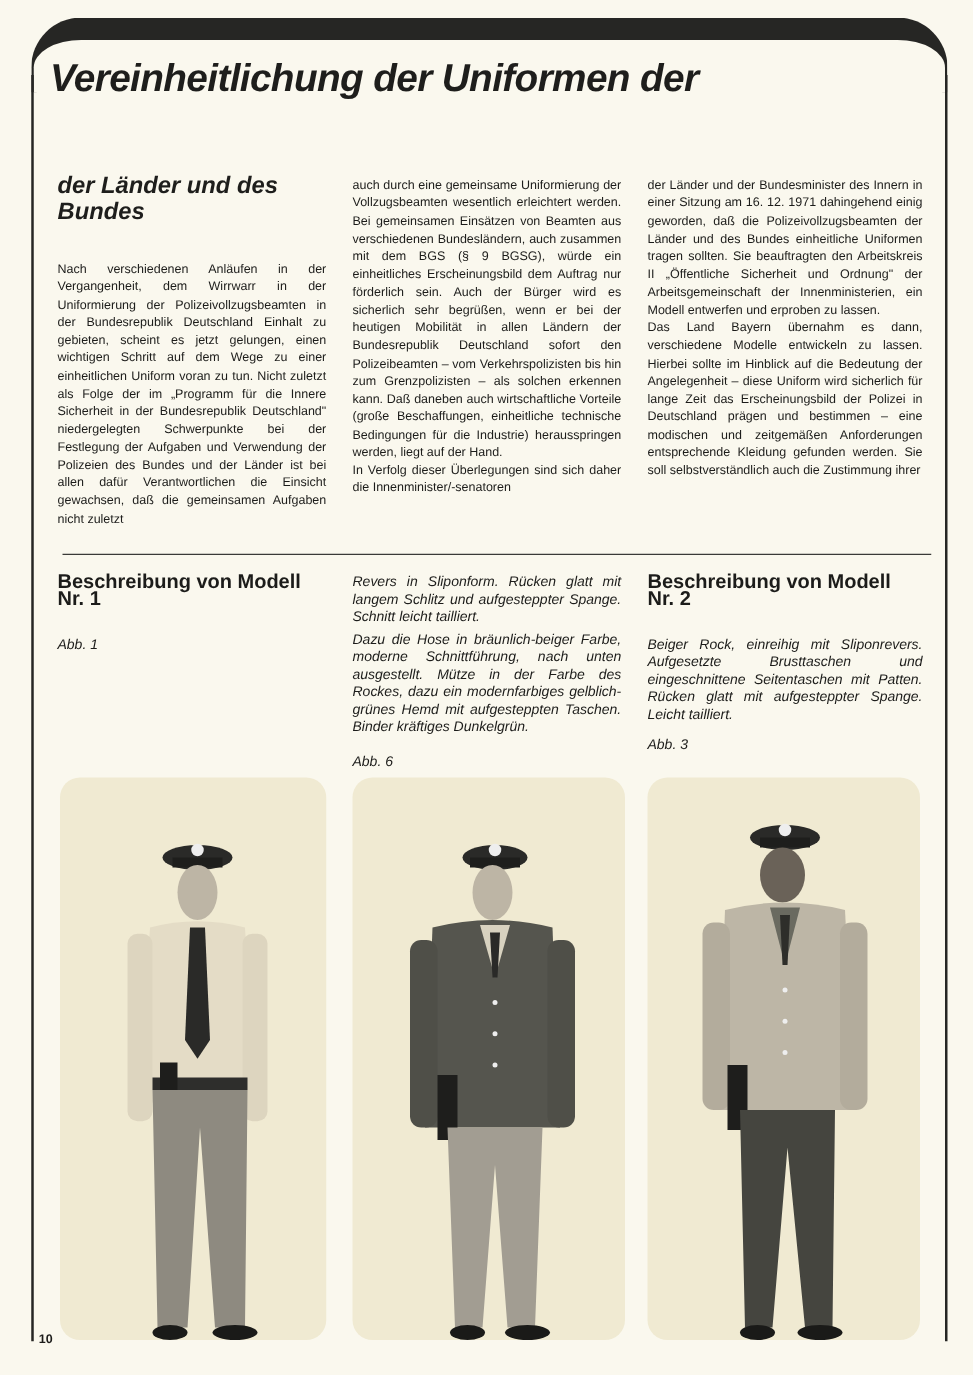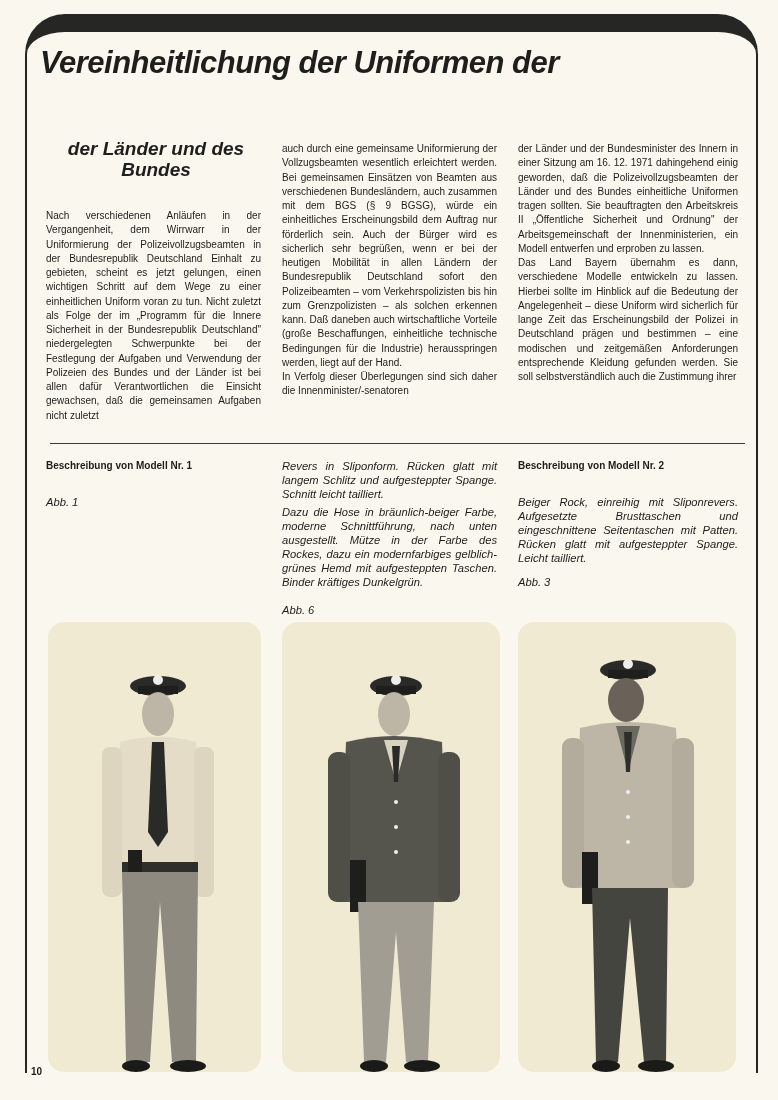--- a/index.html
+++ b/index.html
@@ -30,35 +30,34 @@
   }
   .title {
     position: absolute; left: 40px; top: 46px; margin: 0;
     font-size: 31px; line-height: 34px; font-weight: 900; font-style: italic;
     letter-spacing: -0.5px; color: #1e1e1c;
   }
   .subtitle {
     position: absolute; left: 46px; top: 138px; margin: 0; width: 220px;
     font-size: 19px; line-height: 21px; font-weight: 900; font-style: italic;
     color: #1e1e1c;
-    text-align: center;
   }
   .col {
     position: absolute; font-size: 10px; line-height: 14.25px; text-align: justify;
     hyphens: manual;
   }
   .col p { margin: 0; }
   .c1 { left: 46px; width: 215px; top: 209px; }
   .c2 { left: 282px; width: 215px; top: 142px; }
   .c3 { left: 518px; width: 220px; top: 142px; }
   .divider {
     position: absolute; left: 50px; top: 443px; width: 695px; height: 1px; background: #3a3a38;
   }
   .desc { position: absolute; font-size: 11.2px; line-height: 14px; }
-  .desc h3 { margin: 0 0 22px 0; font-size: 10px; font-weight: bold; font-style: normal; }
+  .desc h3 { margin: 0 0 22px 0; font-size: 16px; font-weight: bold; font-style: normal; }
   .desc p { margin: 0 0 4px 0; font-style: italic; text-align: justify; }
   .desc .abb { margin-top: 10px; font-style: italic; }
   .d1 { left: 46px; width: 215px; top: 459px; }
   .d2 { left: 282px; width: 215px; top: 459px; }
   .d3 { left: 518px; width: 220px; top: 459px; }
   .d2 .abb { margin-top: 14px; }
   .photo {
     position: absolute; top: 622px; height: 450px; border-radius: 16px;
     background: #f0ead2; overflow: hidden;
   }

